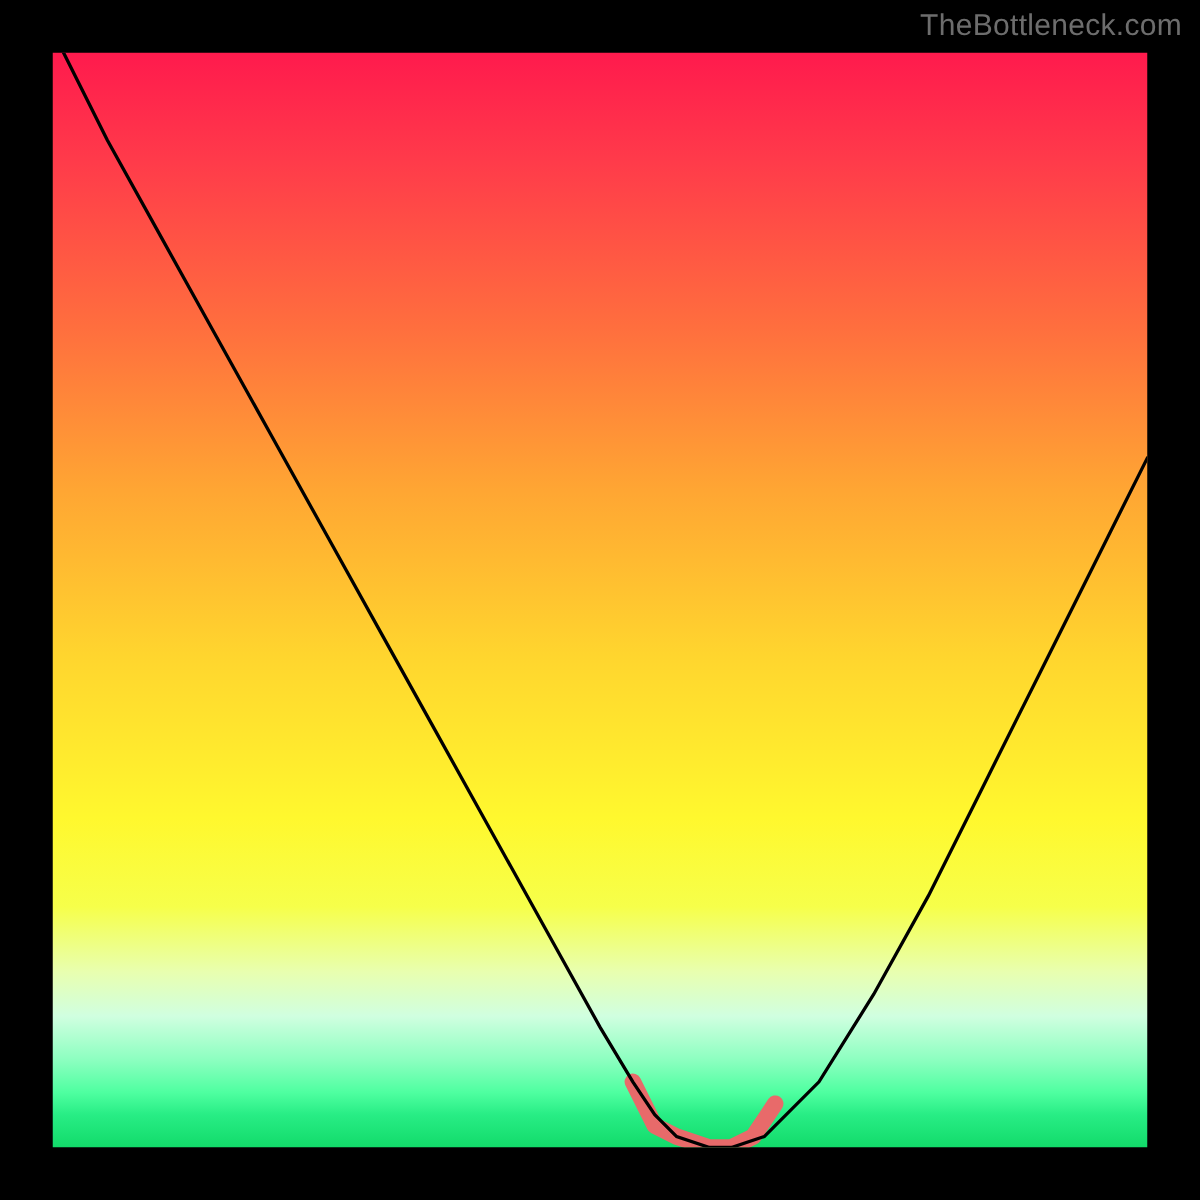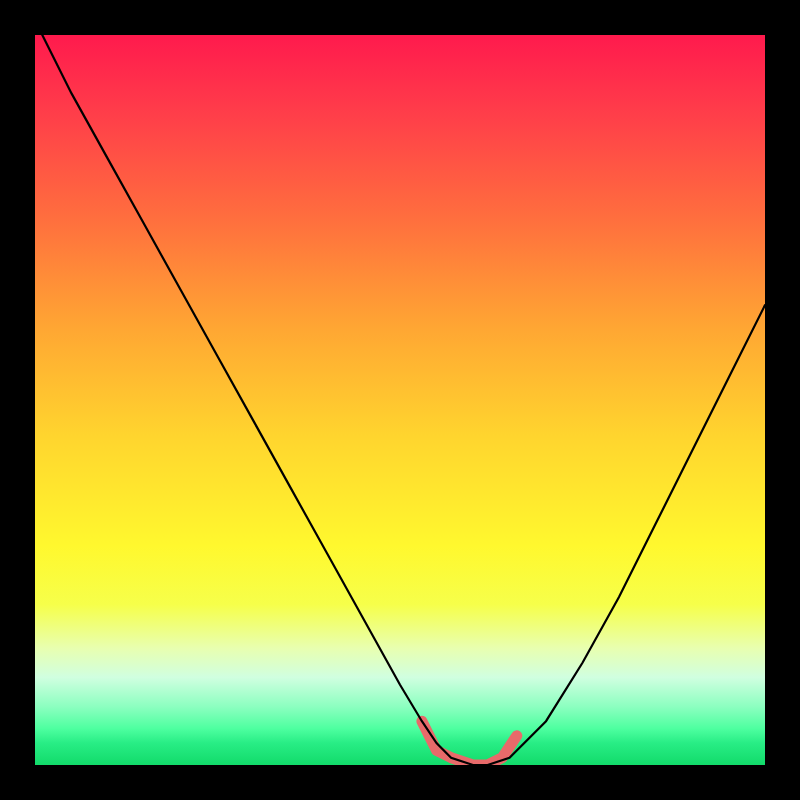--- a/index.html
+++ b/index.html
@@ -85,14 +85,15 @@
 
   <div class="plot-area">
     <div class="gradient"></div>
 
     <svg class="curve-svg" width="730" height="730" viewBox="0 0 730 730">
       <path id="valley-path" class="valley-path" d="M386.9 686.2 L401.5 715.4 L416.1 722.7 L438.0 730.0 L452.6 730.0 L467.2 722.7 L481.8 700.8"></path>
       <path id="curve-path" class="curve-path" d="M7.3 0.0 L36.5 58.4 L73.0 124.1 L109.5 189.8 L146.0 255.5 L182.5 321.2 L219.0 386.9 L255.5 452.6 L292.0 518.3 L328.5 584.0 L365.0 649.7 L386.9 686.2 L401.5 708.1 L416.1 722.7 L438.0 730.0 L452.6 730.0 L474.5 722.7 L511.0 686.2 L547.5 627.8 L584.0 562.1 L620.5 489.1 L657.0 416.1 L693.5 343.1 L730.0 270.1"></path>
     </svg>
   </div>
 
+  <div class="watermark">TheBottleneck.com</div>
 
 </div>
 
 </body></html>

